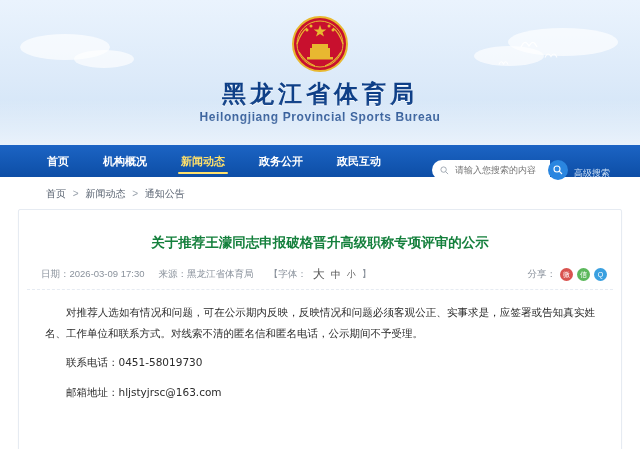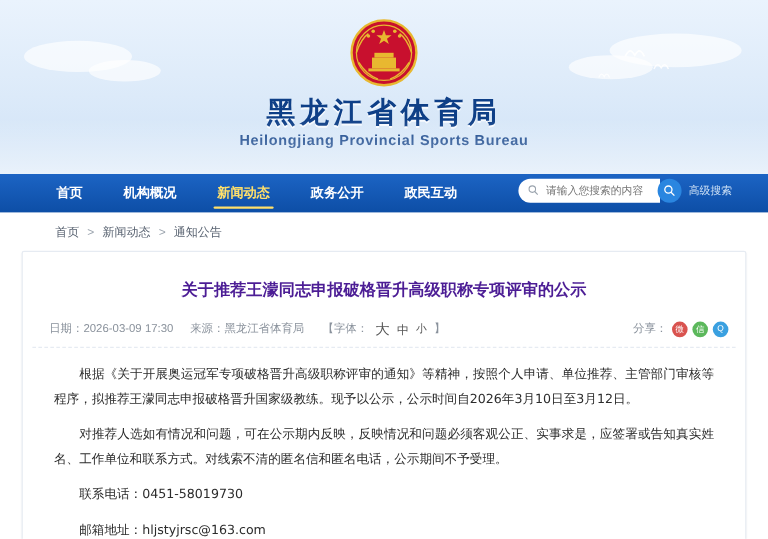--- a/index.html
+++ b/index.html
@@ -78,22 +78,22 @@
   }
   .nav-item.active {
     color:#ffe06a;
     position:relative;
   }
   .nav-item.active::after{
     content:""; position:absolute; left:14px; right:14px; bottom:3px; height:2px;
     background:#ffe06a; border-radius:1px;
   }
   .nav-search {
-    position:absolute; right:30px; top:4px;
-    display:flex; align-items:center;
+    position:absolute; right:30px; top:15px;
+    display:flex; align-items:flex-end;
     height:20px;
   }
   .search-box {
     width:118px; height:20px; background:#fff; border-radius:10px 0 0 10px;
     display:flex; align-items:center; padding-left:8px;
   }
   .search-box .magnifier { margin-right:4px; }
   .search-input {
     border:0; outline:0; font-size:9px; color:#9aa3ad;
     width:92px; background:transparent;
@@ -121,21 +121,21 @@
     background:#fff;
     border:1px solid #e6ebf2;
     border-radius:2px;
     height: 252px;
     position:relative;
     box-shadow:0 1px 2px rgba(0,0,0,0.03);
   }
   .art-title {
     text-align:center;
     font-family:"DejaVu Sans", sans-serif;
-    font-size:13.5px; font-weight:bold; color:#4c1d95;
+    font-size:13.5px; font-weight:bold; color:#15803d;
     padding: 22px 30px 16px 30px;
     line-height:1.5;
   }
   .meta-bar {
     display:flex; align-items:center;
     font-size:9.5px; color:#8a929c;
     padding: 0 14px 8px 14px;
     border-bottom:1px dashed #e6ebf2;
     margin:0 8px;
     position:relative;
@@ -290,21 +290,20 @@
 
       <div class="meta-right">
         <span class="lbl">分享：</span>
         <span class="share-icon si-wb">微</span>
         <span class="share-icon si-wx">信</span>
         <span class="share-icon si-qq">Q</span>
       </div>
     </div>
 
     <div class="body">
-      <p>根据《关于开展奥运冠军专项破格晋升高级职称评审的通知》等精神，按照个人申请、单位推荐、主管部门审核等程序，拟推荐王濛同志申报破格晋升国家级教练。现予以公示，公示时间自2026年3月10日至3月12日。</p>
       <p>对推荐人选如有情况和问题，可在公示期内反映，反映情况和问题必须客观公正、实事求是，应签署或告知真实姓名、工作单位和联系方式。对线索不清的匿名信和匿名电话，公示期间不予受理。</p>
       <p class="noindent">联系电话：0451-58019730</p>
       <p class="noindent">邮箱地址：hljstyjrsc@163.com</p>
     </div>
 
   </div>
 
 </div>
 
 </body></html>

